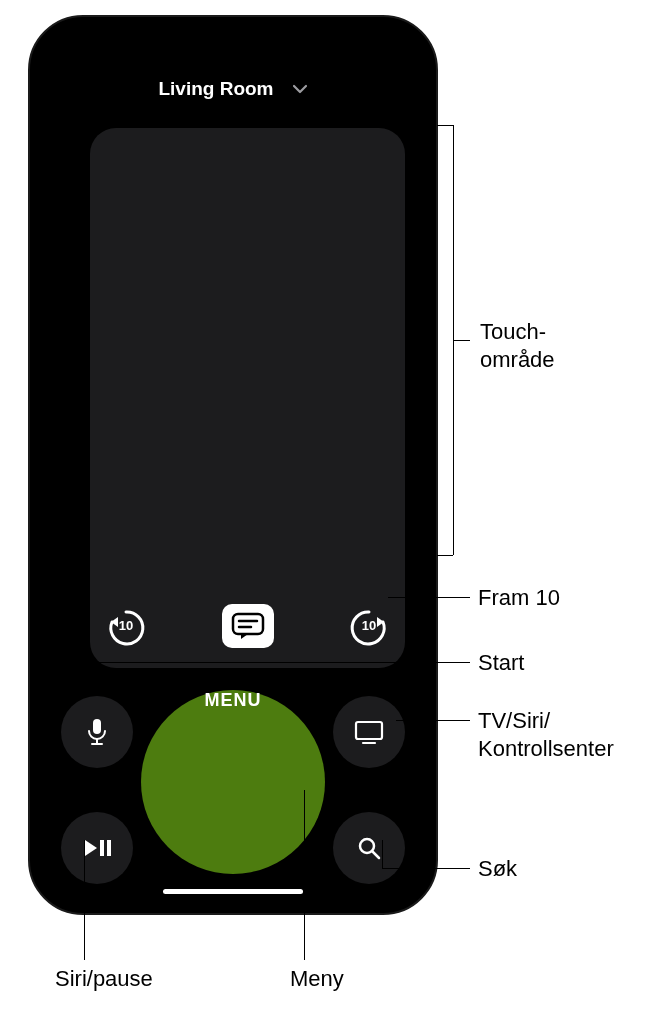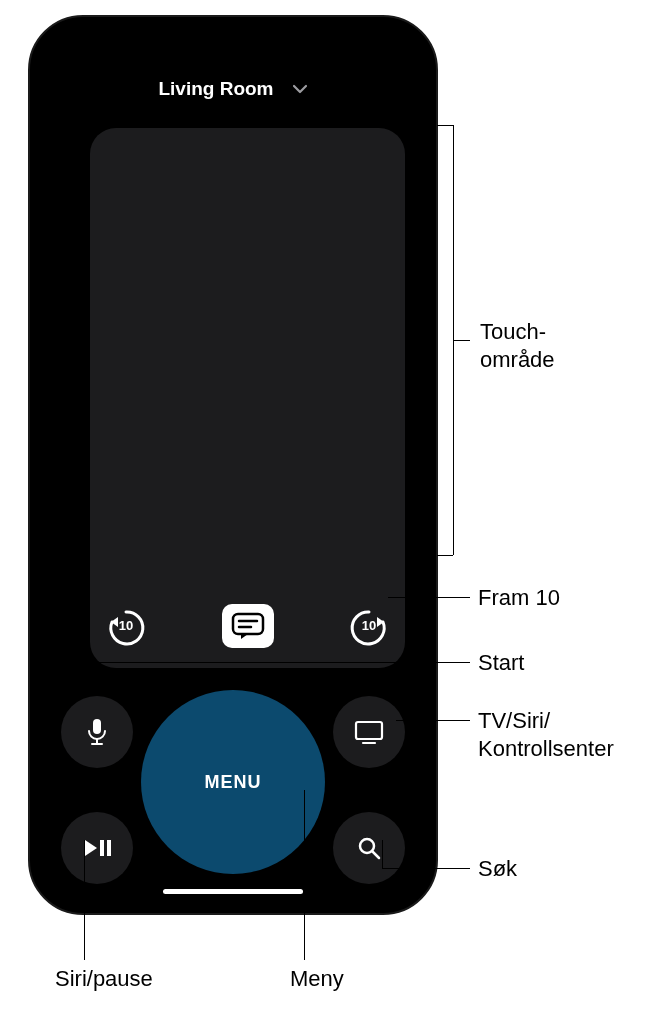--- a/index.html
+++ b/index.html
@@ -124,24 +124,24 @@
     top: 652px;
     height: 200px;
   }
   .menu-btn {
     position: absolute;
     left: 50%;
     top: 50%;
     transform: translate(-50%, -50%);
     width: 184px;
     height: 184px;
-    background: #0c4a6e;
+    background: #4d7c0f;
     border-radius: 50%;
     display: flex;
-    align-items: center;
+    align-items: flex-start;
     justify-content: center;
   }
   .menu-label {
     color: #fff;
     font-size: 18px;
     font-weight: 700;
     letter-spacing: 1px;
   }
   .small-btn {
     position: absolute;

